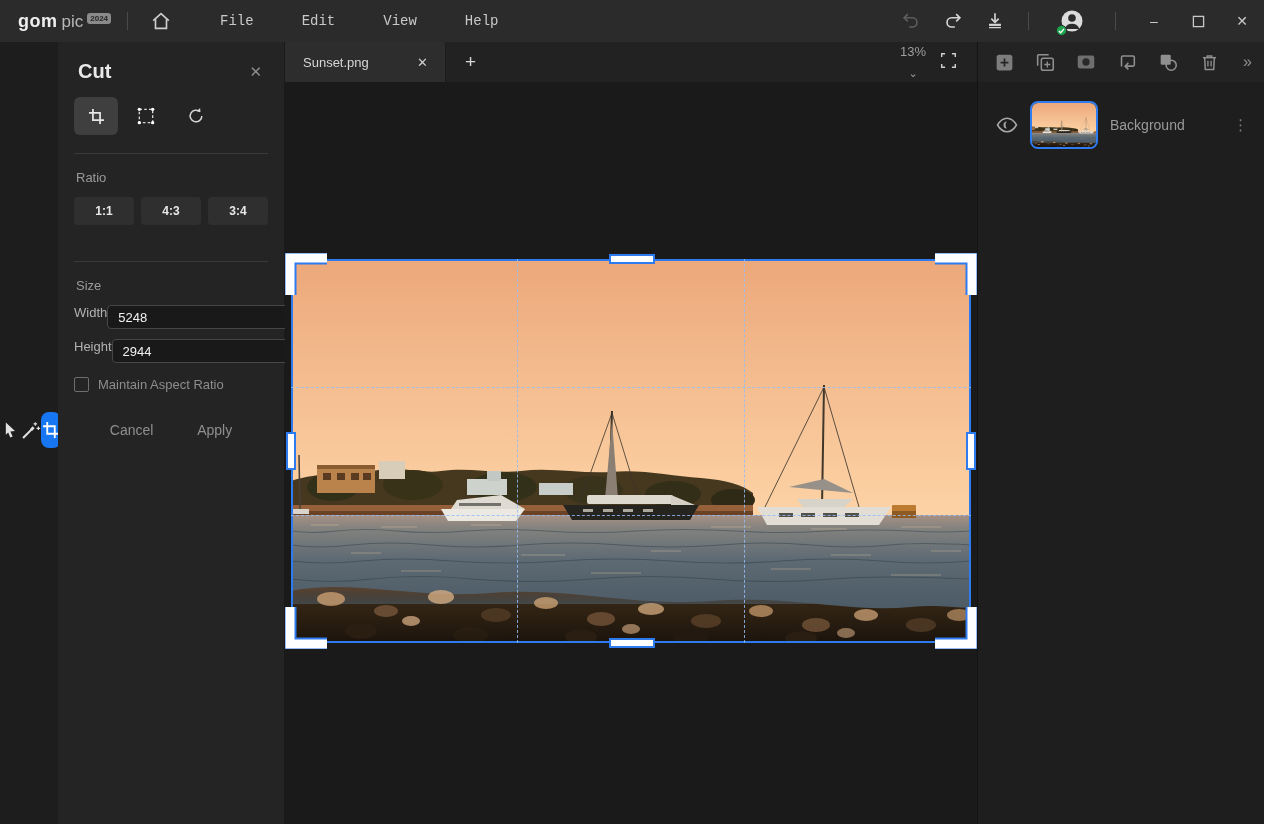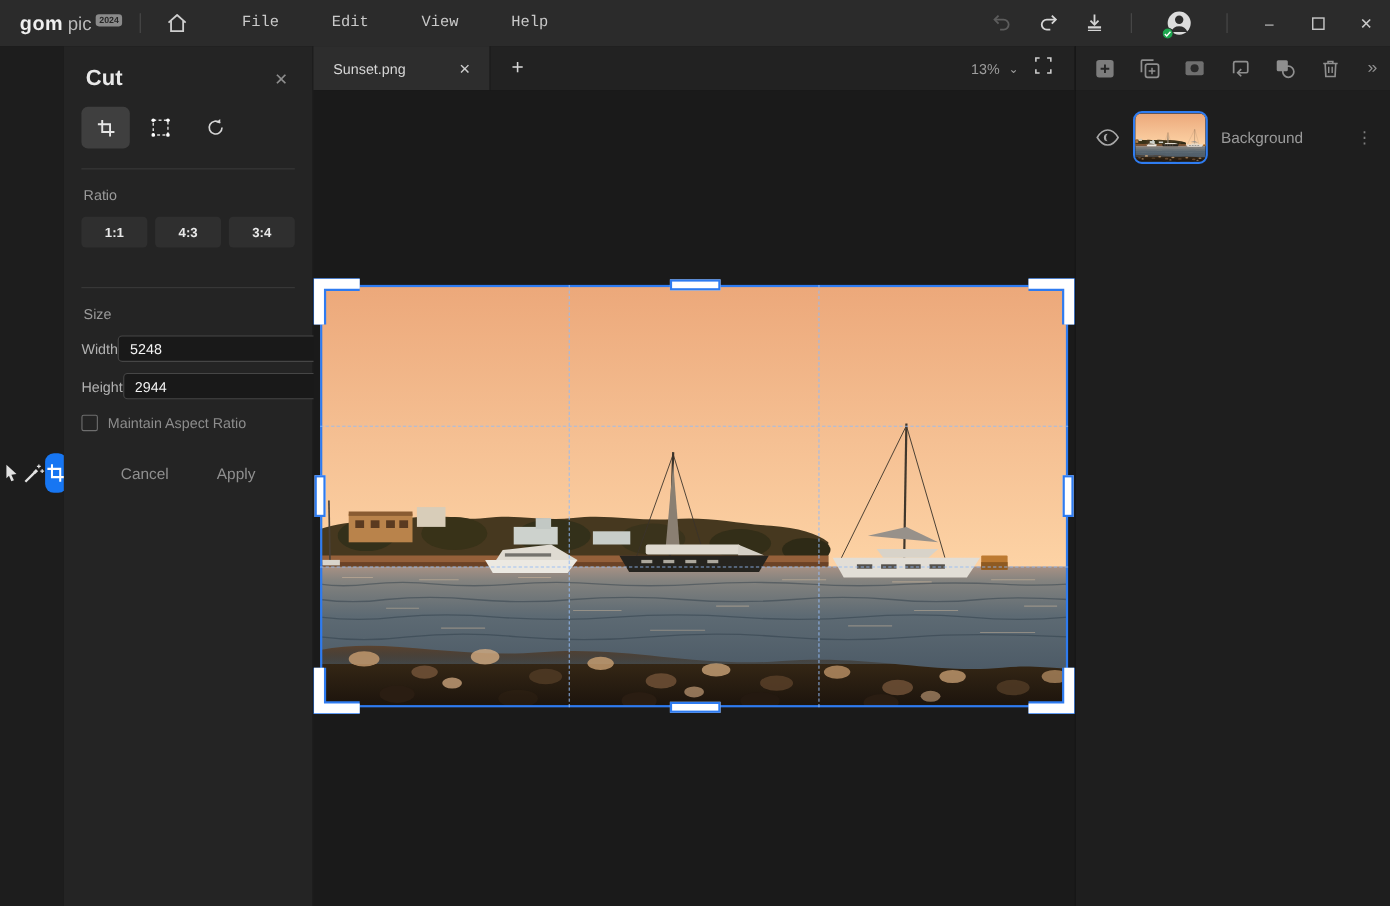--- a/index.html
+++ b/index.html
@@ -38,40 +38,40 @@
   .cp-title { color:#e9e9e9; font-size:20px; font-weight:bold; }
   .cp-close { color:#8e8e8e; font-size:15px; padding:2px 4px; }
   .cp-tools { display:flex; gap:6px; padding:8px 0 18px 0; }
   .cp-toolbtn { width:44px; height:38px; border-radius:6px; display:flex; align-items:center; justify-content:center; }
   .cp-toolbtn.active { background:#3f3f3f; }
   .cp-div { height:1px; background:#3a3a3a; margin:0 0 0 0; }
   .cp-label { color:#9a9a9a; font-size:13px; margin:16px 0 12px 2px; }
   .ratio-row { display:flex; gap:7px; margin-bottom:36px; }
   .ratio-btn { flex:1; height:28px; background:#2f2f2f; border-radius:4px; color:#e8e8e8;
     font-size:12px; font-weight:bold; display:flex; align-items:center; justify-content:center; }
-  .size-row { display:flex; align-items:center; margin-bottom:10px; }
+  .size-row { display:flex; align-items:flex-start; margin-bottom:10px; }
   .size-lbl { width:52px; color:#b2b2b2; font-size:13px; }
   .size-input { flex:1; height:24px; background:#191919; border:1px solid #464646; border-radius:4px;
     color:#f2f2f2; font-size:13px; padding:0 10px; font-family:"Liberation Sans",sans-serif; outline:none; }
   .chk-row { display:flex; align-items:center; margin:14px 0 26px 0; }
   .chk-box { width:15px; height:15px; border:1.5px solid #6e6e6e; border-radius:2px; margin-right:9px; }
   .chk-lbl { color:#8d8d8d; font-size:13px; }
   .cp-actions { display:flex; justify-content:space-around; padding:0 14px; }
   .cp-actions .act { color:#8f8f8f; font-size:14px; padding:4px 10px;text-align:center; }
 
   
   .main { flex:1; display:flex; flex-direction:column; min-width:0; }
   .tabstrip { height:40px; background:#222222; display:flex; align-items:center; flex:0 0 40px; }
   .tab { width:160px; height:40px; background:#2d2d2d; display:flex; align-items:center; padding:0 12px 0 18px; }
   .tab-label { color:#d6d6d6; font-size:13px; flex:1; }
   .tab-close { color:#cfcfcf; font-size:13px; padding:2px 5px; }
   .newtab { width:50px; height:40px; display:flex; align-items:center; justify-content:center;
     color:#d6d6d6; font-size:19px; font-weight:300; border-left:1px solid #1c1c1c; }
   .strip-right { margin-left:auto; display:flex; align-items:center; gap:14px; padding-right:20px; }
-  .zoomctl { display:flex; align-items:center; gap:8px; color:#9d9d9d; font-size:13px; }
+  .zoomctl { display:flex; align-items:center; gap:8px; color:#9d9d9d; font-size:13px;flex-direction:column; }
   .chev { font-size:11px; color:#9d9d9d; }
   .canvas { flex:1; background:#1a1a1a; position:relative; }
 
   .cropbox { position:absolute; left:6px; top:177px; width:680px; height:384px; }
   .cropbox svg.scene { position:absolute; inset:0; display:block; }
   .crop-border { position:absolute; inset:0; border:2px solid #2e7bf0; pointer-events:none; }
   .guide { position:absolute; pointer-events:none; }
   .guide.v { top:0; bottom:0; width:0; border-left:1px dashed rgba(148,188,246,.85); }
   .guide.h { left:0; right:0; height:0; border-top:1px dashed rgba(148,188,246,.85); }
   .handle-edge { position:absolute; background:#fff; border:2px solid #2e7bf0; }

